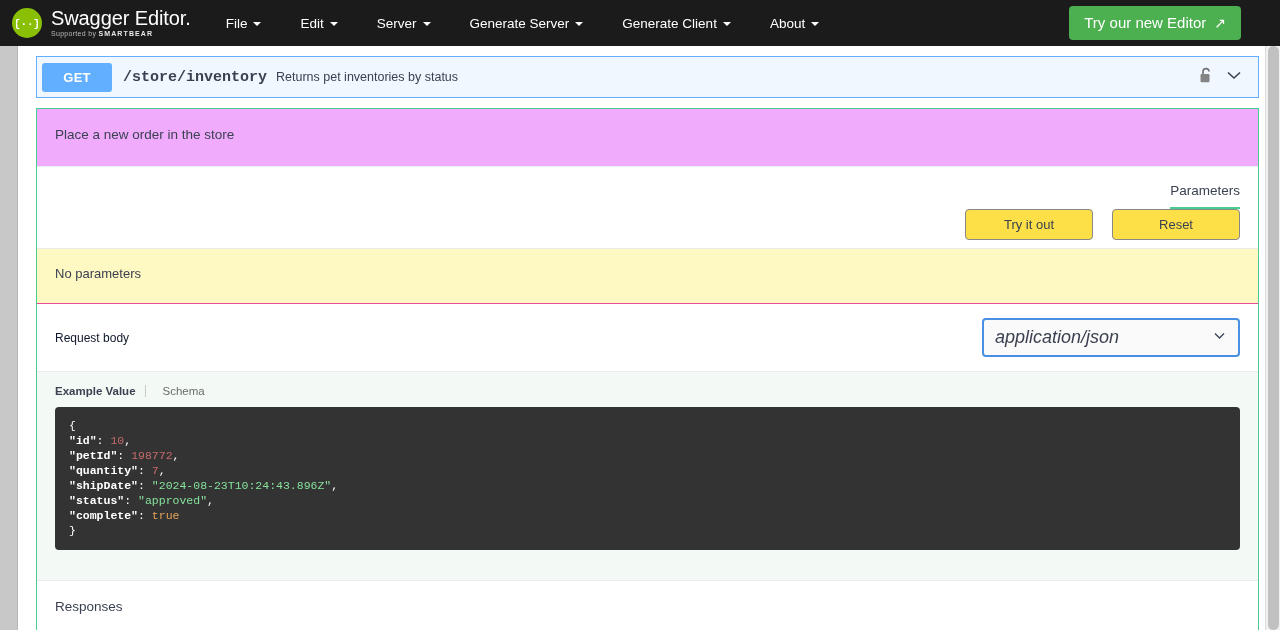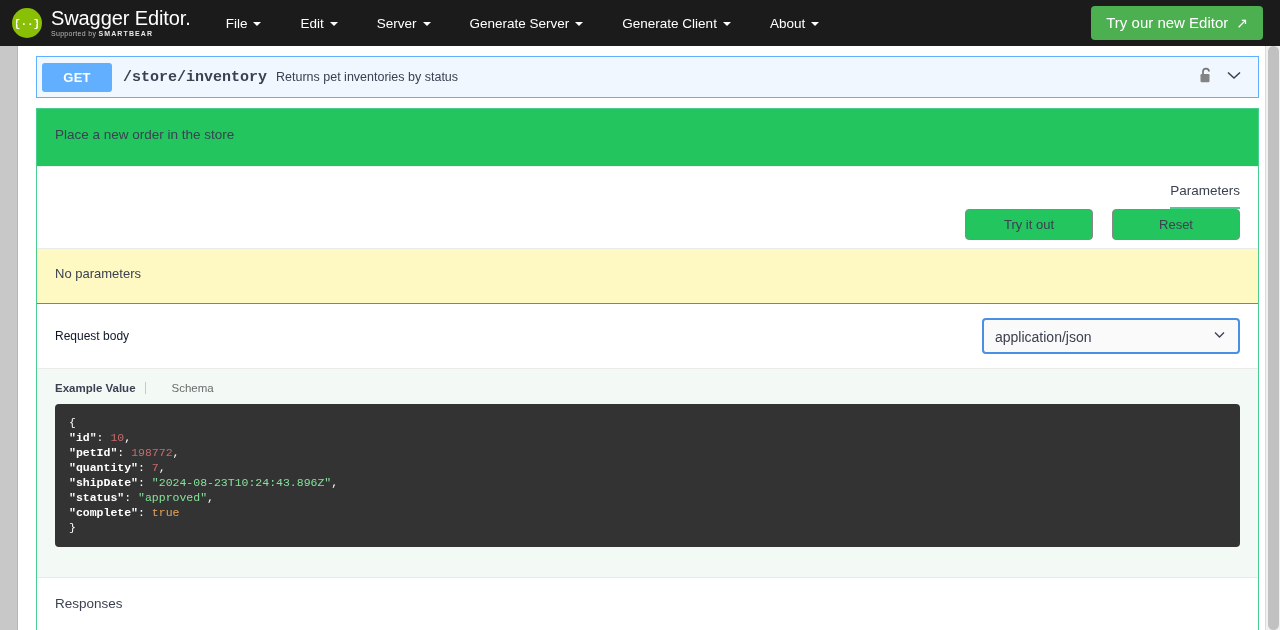--- a/index.html
+++ b/index.html
@@ -72,21 +72,21 @@
     border-left: 4px solid transparent;
     border-right: 4px solid transparent;
     border-top: 4px solid #ffffff;
     display: inline-block;
     position: relative;
     top: 1px;
   }
 
   .try-editor {
     position: absolute;
-    right: 17px;
+    right: 39px;
     top: 6px;
     background: #4caf50;
     color: #ffffff;
     font-size: 15px;
     padding: 8px 15px 9px 15px;
     border-radius: 4px;
     border: none;
     cursor: pointer;
     display: flex;
     align-items: center;
@@ -196,21 +196,21 @@
     margin-right: 14px;
     flex: 0 0 auto;
   }
 
   .chev { display: block; }
 
   
   .op-body { background: #ffffff; }
 
   .section-desc {
-    background: #22c55e;
+    background: #f0abfc;
     padding: 18px 18px 24px 18px;
     font-size: 13.5px;
     color: #3b4151;
     border-bottom: 1px solid #e8f3ed;
   }
 
   .params-head {
     display: flex;
     align-items: flex-end;
     justify-content: space-between;
@@ -222,21 +222,21 @@
   .params-tab {
     font-size: 13.5px;
     color: #3b4151;
     padding: 4px 0 9px 0;
     border-bottom: 2px solid #49cc90;
     cursor: pointer;
   }
   .params-btns { display: flex; gap: 19px; padding-bottom: 8px; }
   .btn-outline {
     border: 1px solid #888888;
-    background: #22c55e;
+    background: #fde047;
     color: #3b4151;
     font-size: 13px;
     padding: 7px 0;
     width: 128px;
     text-align: center;
     border-radius: 4px;
     cursor: pointer;
     font-family: inherit;
   }
 
@@ -255,39 +255,40 @@
     background: #ffffff;
     padding: 14px 18px 14px 18px;
     border-bottom: 1px solid #ebebeb;
   }
   .reqbody-label { font-size: 12px; color: #0f172a; }
 
   .content-select {
     border: 2px solid #4a90e2;
     border-radius: 4px;
     background: #fafafa;
-    font-size: 14px;
+    font-size: 18px;
     color: #3b4151;
     padding: 7px 11px;
     width: 258px;
     display: flex;
     align-items: flex-end;
     justify-content: space-between;
     cursor: pointer;
+    font-style: italic;
   }
 
   .example-area {
     background: #f3faf6;
     padding: 13px 18px 30px 18px;
   }
 
   .ex-tabs {
     display: flex;
     align-items: center;
-    gap: 17px;
+    gap: 8px;
     font-size: 11.5px;
     margin-bottom: 10px;
   }
   .ex-tab-active {
     color: #3b4151;
     font-weight: 700;
     padding-right: 9px;
     border-right: 1px solid #c9c9c9;
     cursor: pointer;
   }

